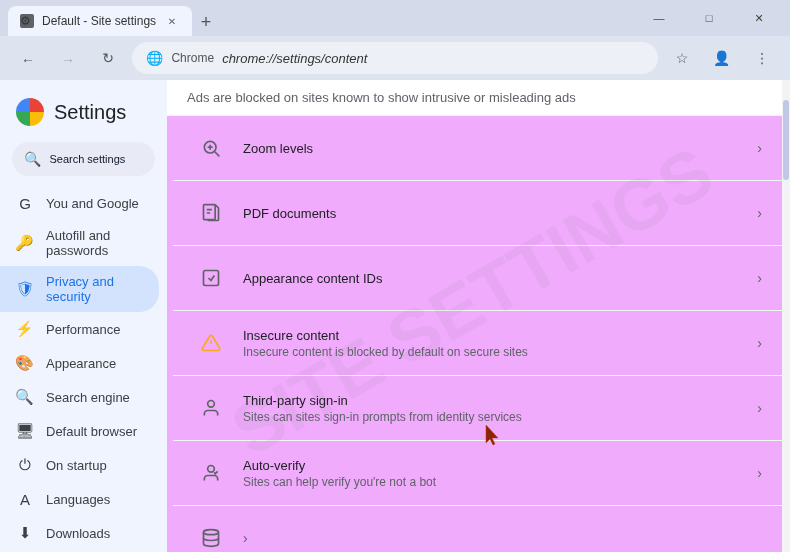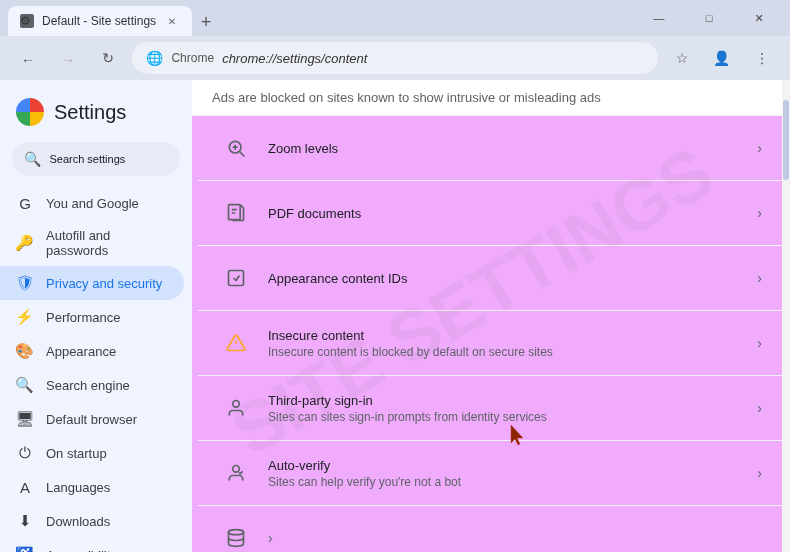--- a/index.html
+++ b/index.html
@@ -24,21 +24,21 @@
     .nav-btn.disabled { color: #aaa; cursor: default; }
     .url-bar { flex: 1; background: #eef0f8; border-radius: 20px; height: 32px; display: flex; align-items: center; padding: 0 14px; gap: 8px; font-size: 13px; color: #333; }
     .url-bar .globe-icon { font-size: 14px; color: #1a73e8; }
     .url-text { flex: 1; }
     .addr-btn { width: 32px; height: 32px; border-radius: 50%; display: flex; align-items: center; justify-content: center; font-size: 14px; color: #555; cursor: pointer; }
 
     
     .main-content { display: flex; flex: 1; overflow: hidden; background: #f8f9ff; }
 
     
-    .sidebar { width: 192px; background: #f0f4ff; overflow-y: auto; padding: 8px 0; flex-shrink: 0; }
+    .sidebar { width: 167px; background: #f0f4ff; overflow-y: auto; padding: 8px 0; flex-shrink: 0; }
     .sidebar-header { display: flex; align-items: center; gap: 10px; padding: 10px 16px 12px; }
     .chrome-logo { width: 28px; height: 28px; border-radius: 50%; background: conic-gradient(#ea4335 0deg 90deg, #fbbc05 90deg 180deg, #34a853 180deg 270deg, #4285f4 270deg 360deg); }
     .settings-title { font-size: 20px; font-weight: 400; color: #202124; }
     .sidebar-item { display: flex; align-items: center; gap: 12px; padding: 8px 16px; cursor: pointer; font-size: 13px; color: #3c4043; border-radius: 0 20px 20px 0; margin-right: 8px; }
     .sidebar-item.active { background: #d3e3fd; color: #1a73e8; font-weight: 500; }
     .sidebar-icon { width: 18px; height: 18px; display: flex; align-items: center; justify-content: center; font-size: 15px; flex-shrink: 0; }
 
     
     .content-area { flex: 1; overflow-y: scroll; position: relative; background: #f0abfc; }
 

